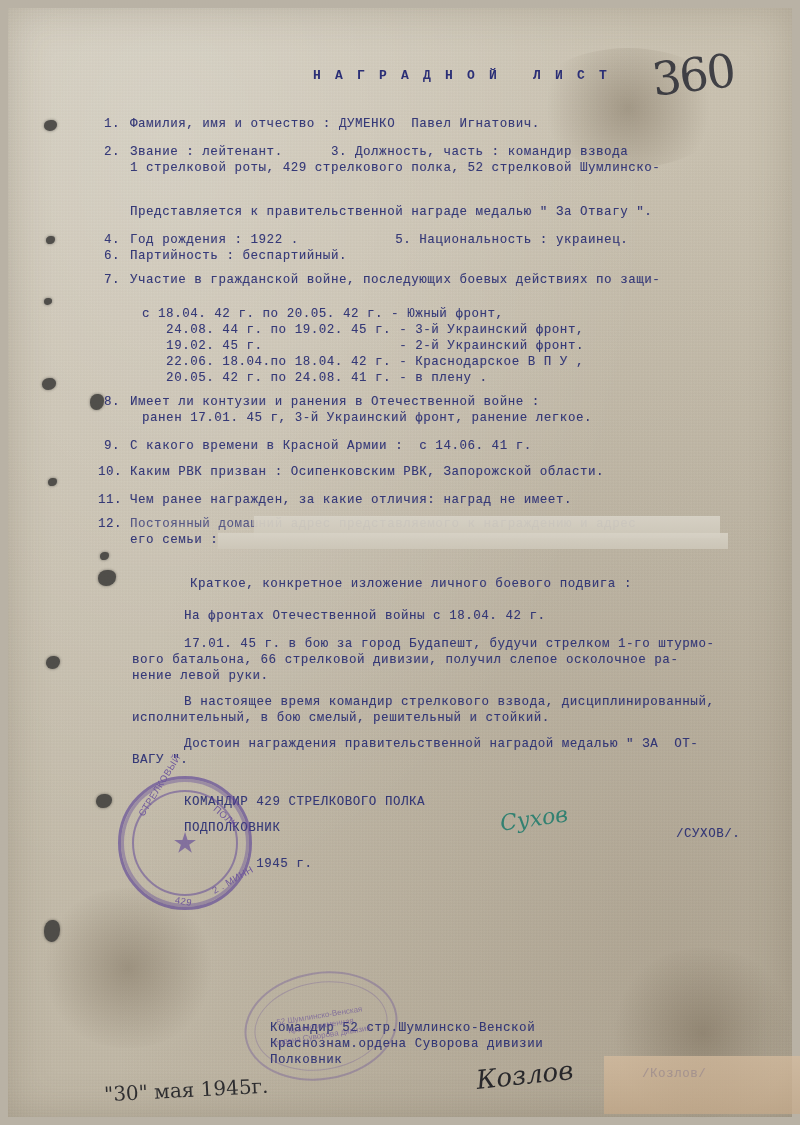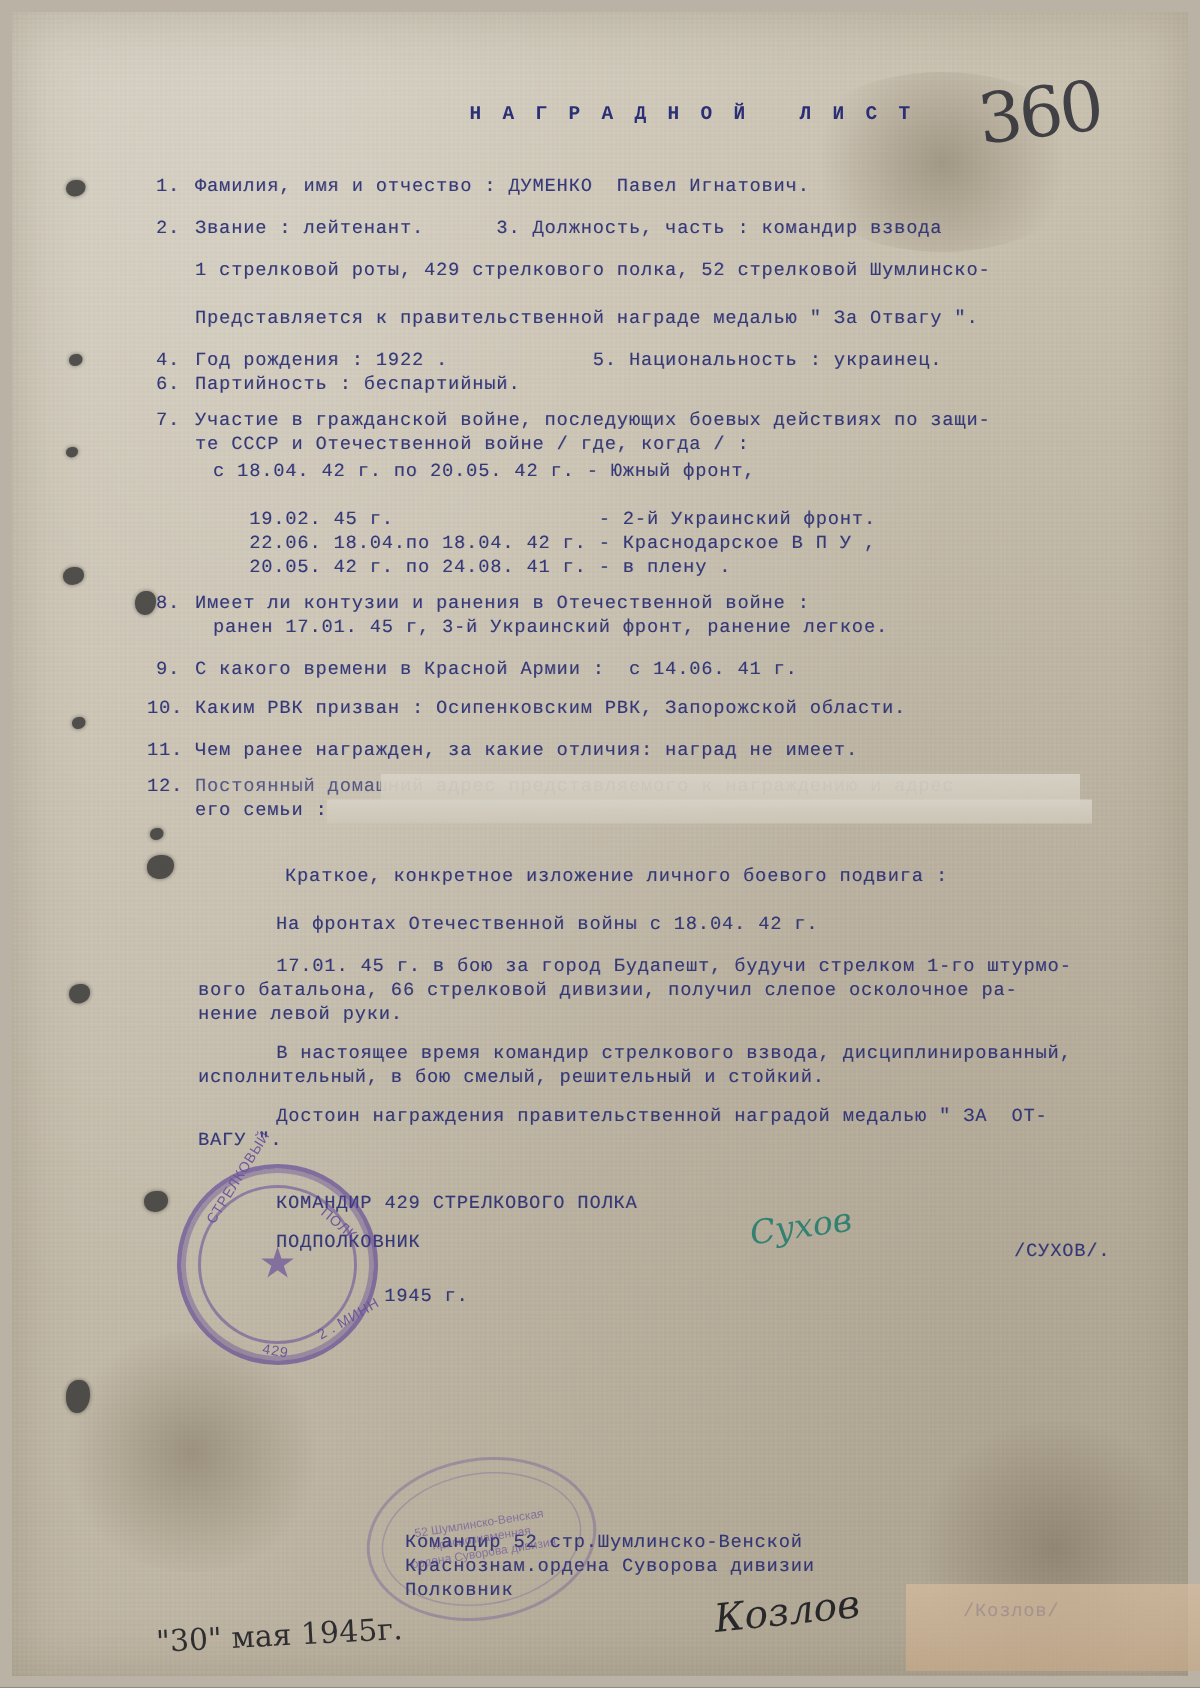--- a/index.html
+++ b/index.html
@@ -226,34 +226,34 @@
 
     <div class="handnum">360</div>
 
     <div class="title">Н А Г Р А Д Н О Й   Л И С Т</div>
 
     <div class="typed" style="left:96px; top:108px;">1.</div>
     <div class="typed" style="left:122px; top:108px;">Фамилия, имя и отчество : ДУМЕНКО  Павел Игнатович.</div>
 
     <div class="typed" style="left:96px; top:136px;">2.</div>
     <div class="typed" style="left:122px; top:136px;">Звание : лейтенант.      3. Должность, часть : командир взвода</div>
-    <div class="typed" style="left:122px; top:164px;">1 стрелковой роты, 429 стрелкового полка, 52 стрелковой Шумлинско-</div>
+    <div class="typed" style="left:122px; top:152px;">1 стрелковой роты, 429 стрелкового полка, 52 стрелковой Шумлинско-</div>
 
     <div class="typed" style="left:122px; top:196px;">Представляется к правительственной награде медалью " За Отвагу ".</div>
 
     <div class="typed" style="left:96px; top:224px;">4.</div>
     <div class="typed" style="left:122px; top:224px;">Год рождения : 1922 .            5. Национальность : украинец.</div>
 
     <div class="typed" style="left:96px; top:240px;">6.</div>
     <div class="typed" style="left:122px; top:240px;">Партийность : беспартийный.</div>
 
     <div class="typed" style="left:96px; top:264px;">7.</div>
     <div class="typed" style="left:122px; top:264px;">Участие в гражданской войне, последующих боевых действиях по защи-</div>
-    <div class="typed" style="left:122px; top:280px;">те СССР и Отечественной войне / где, когда / :</div>
     <div class="typed" style="left:134px; top:298px;">с 18.04. 42 г. по 20.05. 42 г. - Южный фронт,</div>
+    <div class="typed" style="left:134px; top:314px;">   24.08. 44 г. по 19.02. 45 г. - 3-й Украинский фронт,</div>
     <div class="typed" style="left:134px; top:330px;">   19.02. 45 г.                 - 2-й Украинский фронт.</div>
     <div class="typed" style="left:134px; top:346px;">   22.06. 18.04.по 18.04. 42 г. - Краснодарское В П У ,</div>
     <div class="typed" style="left:134px; top:362px;">   20.05. 42 г. по 24.08. 41 г. - в плену .</div>
 
     <div class="typed" style="left:96px; top:386px;">8.</div>
     <div class="typed" style="left:122px; top:386px;">Имеет ли контузии и ранения в Отечественной войне :</div>
     <div class="typed" style="left:134px; top:402px;">ранен 17.01. 45 г, 3-й Украинский фронт, ранение легкое.</div>
 
     <div class="typed" style="left:96px; top:430px;">9.</div>
     <div class="typed" style="left:122px; top:430px;">С какого времени в Красной Армии :  с 14.06. 41 г.</div>

